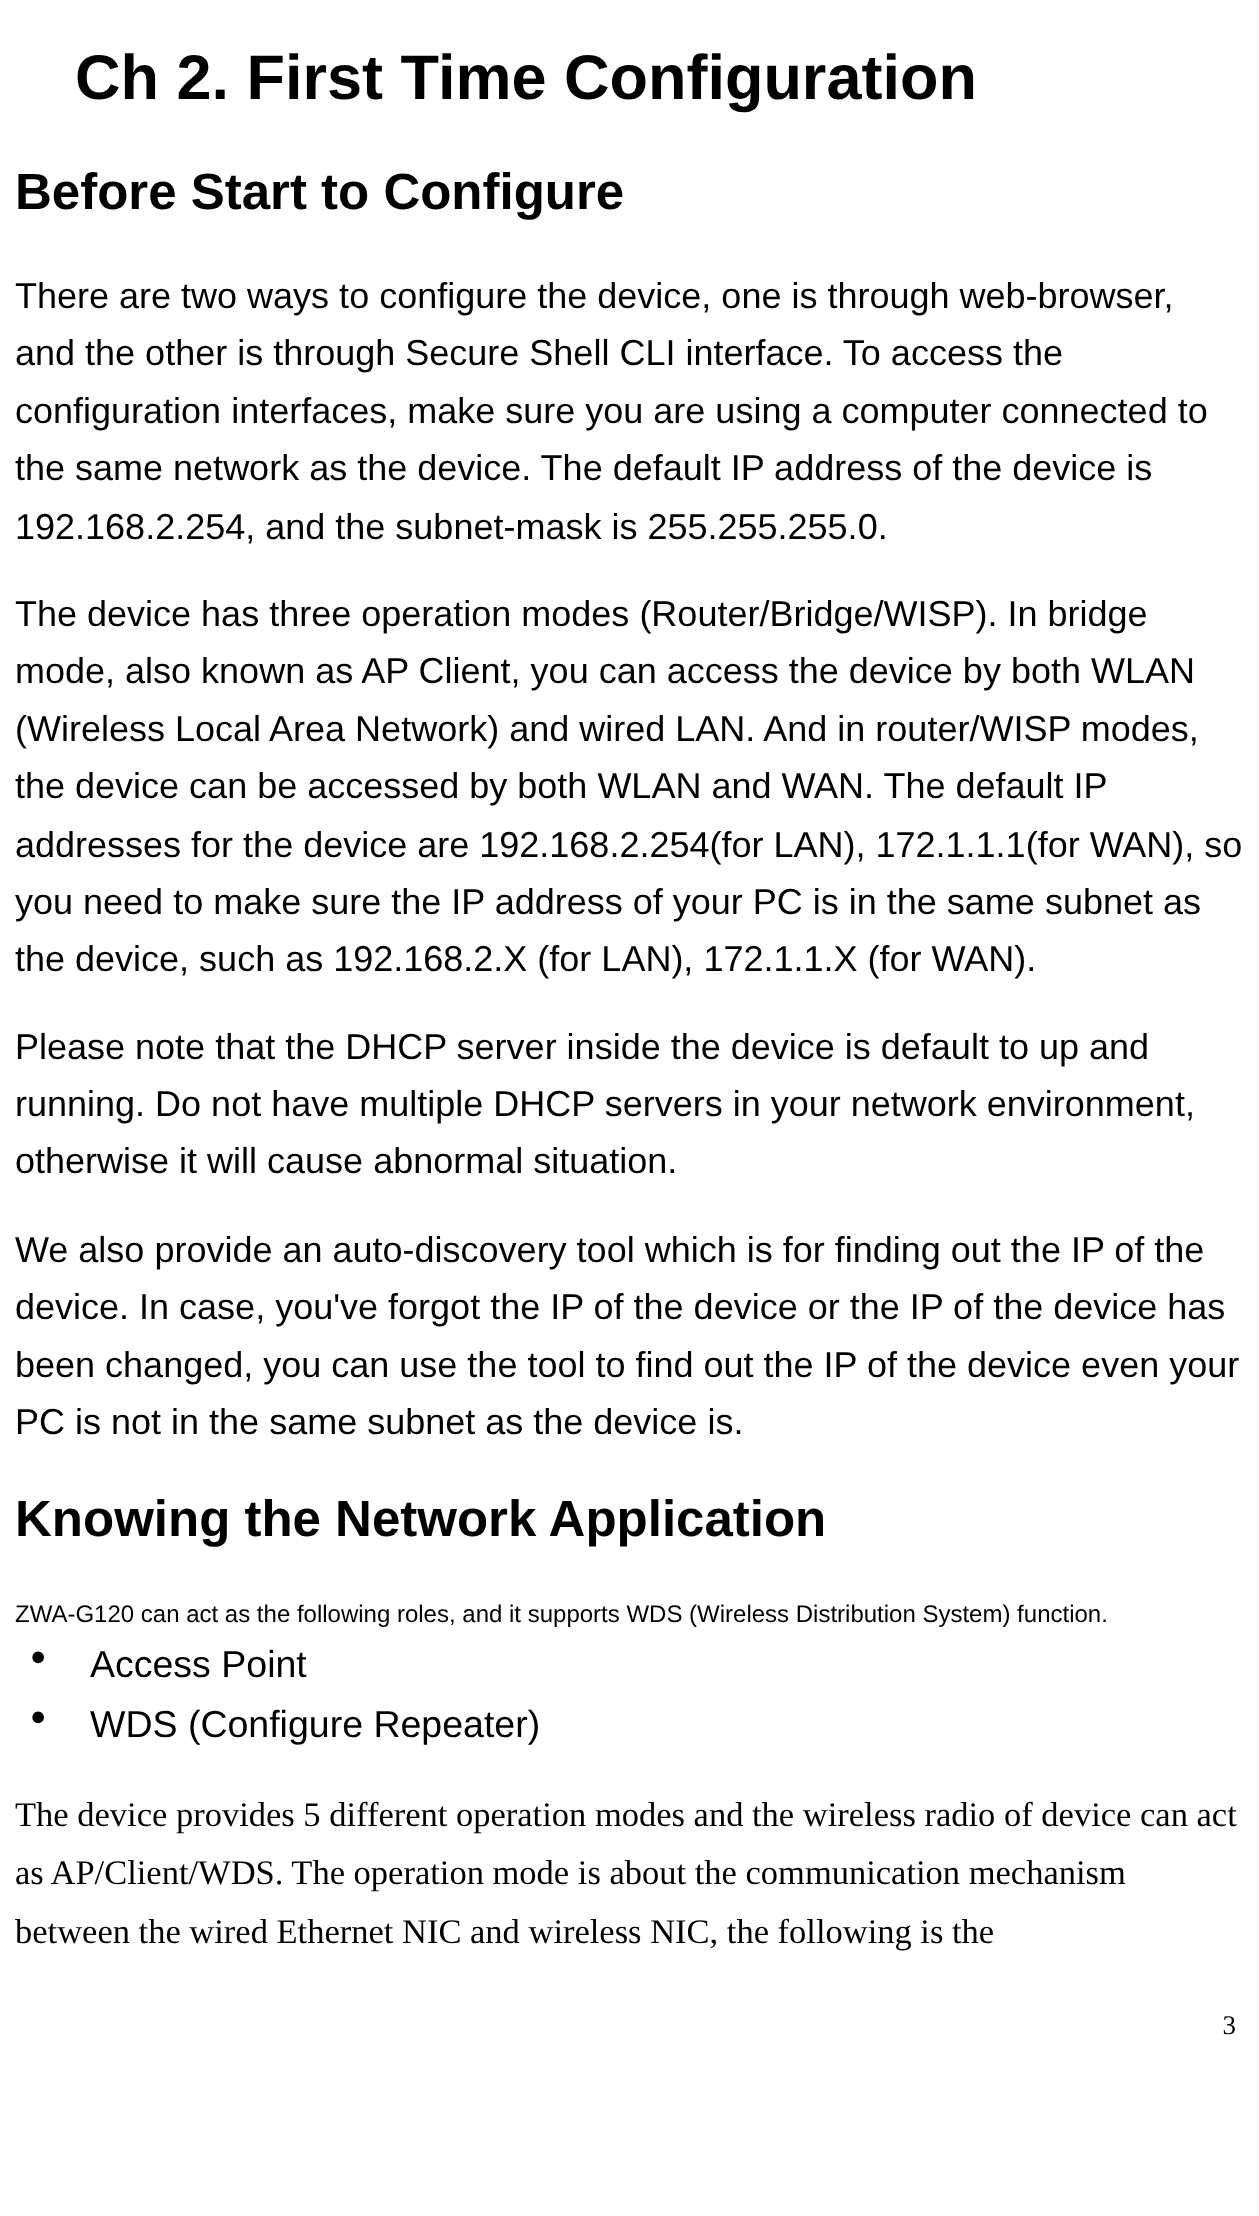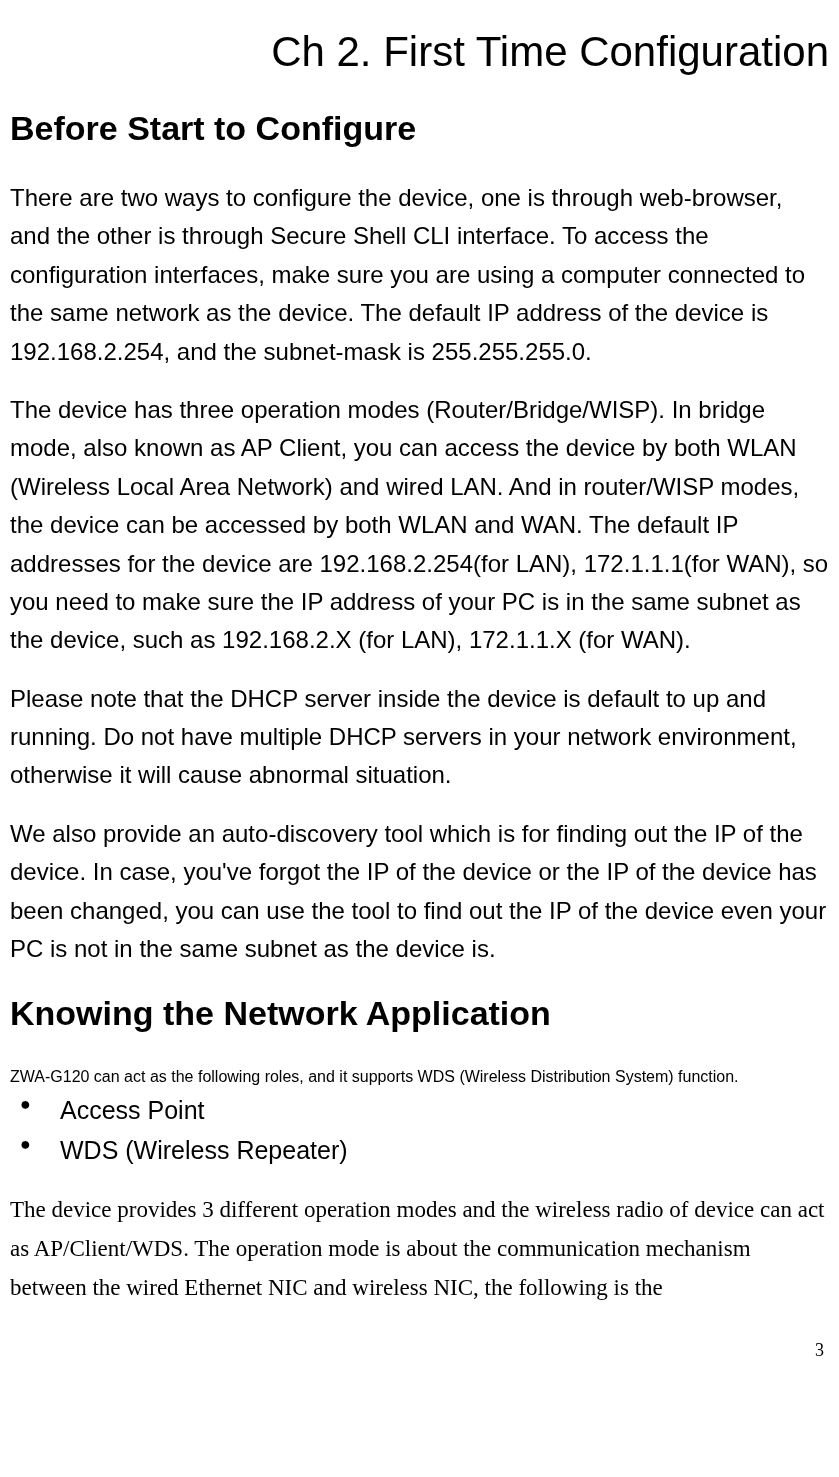--- a/index.html
+++ b/index.html
@@ -10,22 +10,22 @@
     body {
       font-family: Arial, Helvetica, sans-serif;
       background: #ffffff;
       color: #000000;
       width: 839px;
       padding: 20px 10px 20px 10px;
       line-height: 1.5;
     }
     .chapter-title {
       font-size: 42px;
-      font-weight: normal;
-      text-align: right;
+      font-weight: bold;
+      text-align: left;
       margin-bottom: 20px;
       padding-left: 40px;
     }
     .section-title {
       font-size: 34px;
       font-weight: bold;
       margin-bottom: 25px;
     }
     .body-paragraph {
       font-size: 24px;
@@ -79,18 +79,18 @@
 <p class="body-paragraph">The device has three operation modes (Router/Bridge/WISP). In bridge mode, also known as AP Client, you can access the device by both WLAN (Wireless Local Area Network) and wired LAN. And in router/WISP modes, the device can be accessed by both WLAN and WAN. The default IP addresses for the device are 192.168.2.254(for LAN), 172.1.1.1(for WAN), so you need to make sure the IP address of your PC is in the same subnet as the device, such as 192.168.2.X (for LAN), 172.1.1.X (for WAN).</p>
 <p class="body-paragraph">Please note that the DHCP server inside the device is default to up and running. Do not have multiple DHCP servers in your network environment, otherwise it will cause abnormal situation.</p>
 <p class="body-paragraph">We also provide an auto-discovery tool which is for finding out the IP of the device. In case, you've forgot the IP of the device or the IP of the device has been changed, you can use the tool to find out the IP of the device even your PC is not in the same subnet as the device is.</p>
 
 <h2 class="section-title">Knowing the Network Application</h2>
 
 <p class="bullet-intro">ZWA-G120 can act as the following roles, and it supports WDS (Wireless Distribution System) function.</p>
 
 <ul class="bullet-list">
   <li>Access Point</li>
-  <li>WDS (Wireless Repeater)</li>
+  <li>WDS (Configure Repeater)</li>
 </ul>
 
-<p class="serif-paragraph">The device provides 3 different operation modes and the wireless radio of device can act as AP/Client/WDS. The operation mode is about the communication mechanism between the wired Ethernet NIC and wireless NIC, the following is the</p>
+<p class="serif-paragraph">The device provides 5 different operation modes and the wireless radio of device can act as AP/Client/WDS. The operation mode is about the communication mechanism between the wired Ethernet NIC and wireless NIC, the following is the</p>
 
 <div class="page-number">3</div>
 
 </body></html>

